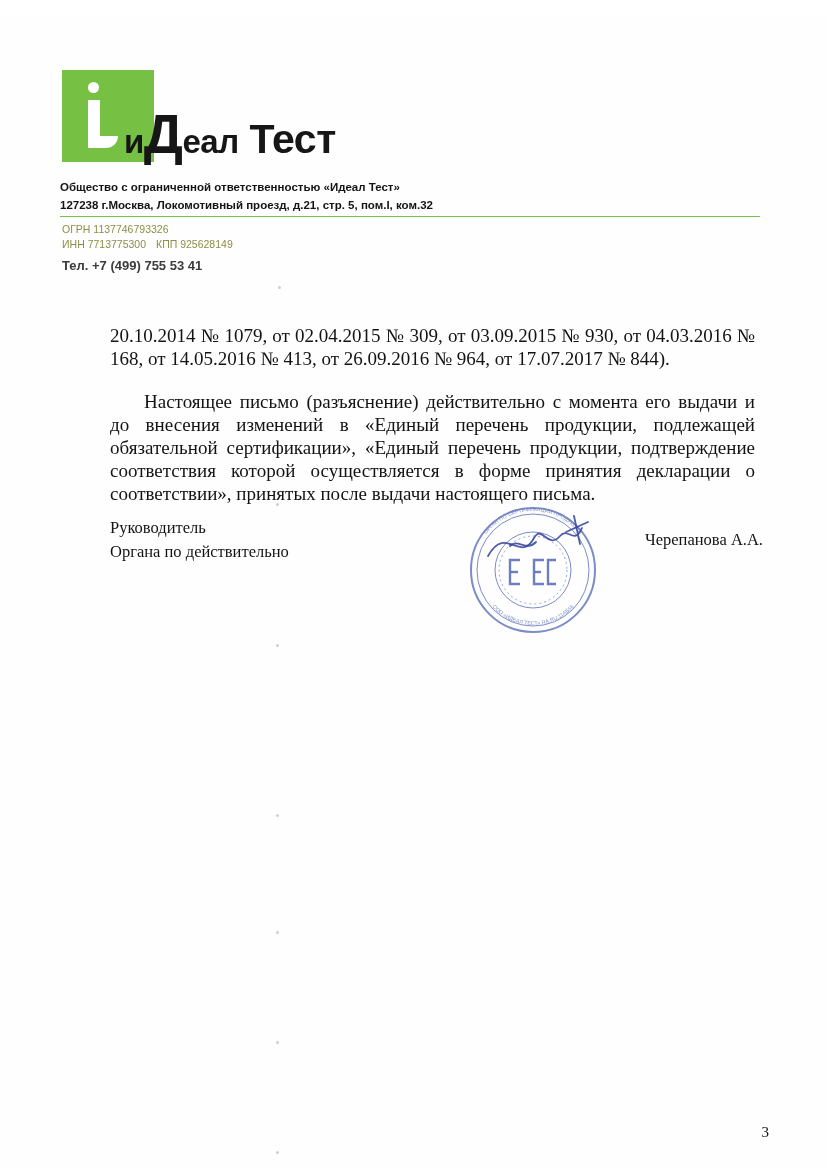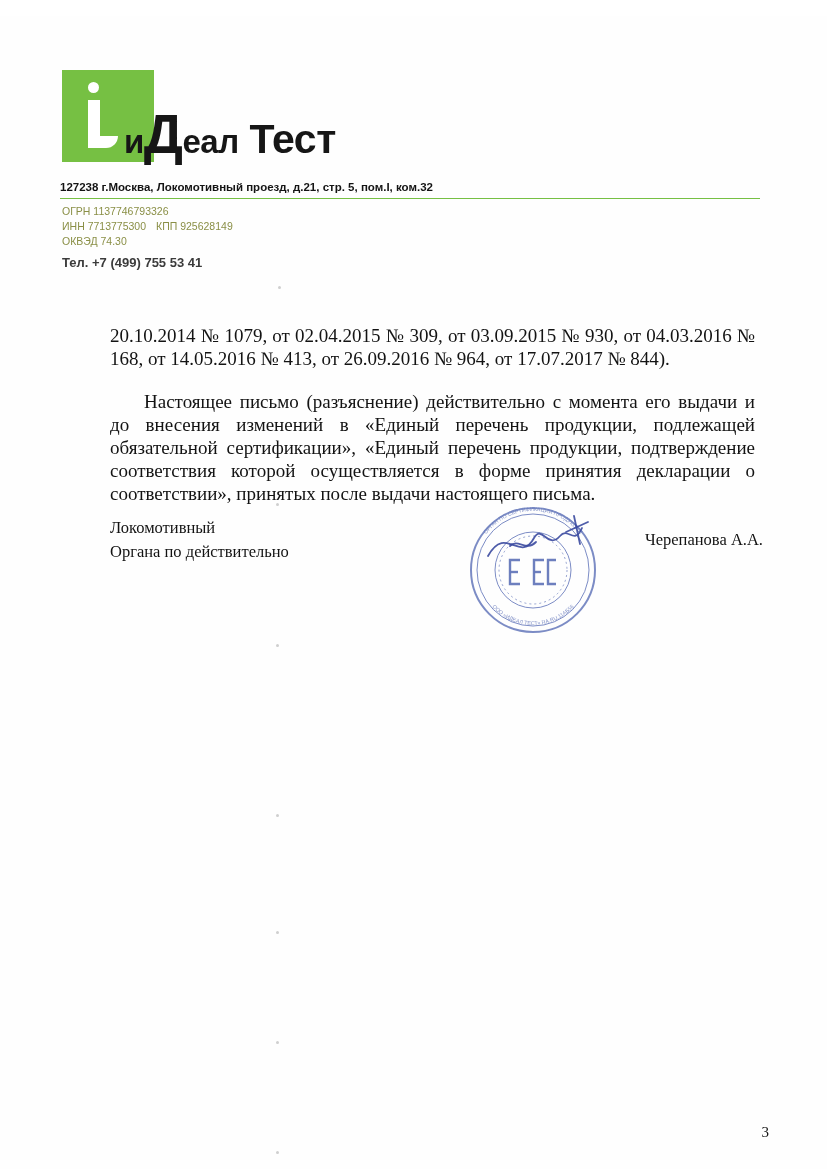--- a/index.html
+++ b/index.html
@@ -190,42 +190,42 @@
       <div class="logo-mark">
         <div class="dot"></div>
         <div class="stem"></div>
         <div class="hook"></div>
       </div>
       <div class="logo-text">
         <span class="small">и</span><span class="big">Д</span><span class="small">еал</span>&nbsp;<span>Тест</span>
       </div>
     </div>
 
+    <div class="company-line">Общество с ограниченной ответственностью «Идеал Тест»</div>
     <div class="company-line">127238 г.Москва, Локомотивный проезд, д.21, стр. 5, пом.I, ком.32</div>
 
     <div class="green-rule"></div>
 
     <div class="reg-lines">
       <div>ОГРН 1137746793326</div>
       <div>
         <span>ИНН 7713775300</span><span class="sp"></span><span>КПП 925628149</span>
       </div>
-      <div>ОКВЭД 74.30</div>
       <span class="phone">Тел. +7 (499) 755 53 41</span>
     </div>
   </div>
 
   <div class="body-text">
     <p>20.10.2014 № 1079, от 02.04.2015 № 309, от 03.09.2015 № 930, от 04.03.2016 № 168, от 14.05.2016 № 413, от 26.09.2016 № 964, от 17.07.2017 № 844).</p>
     <p class="indent">Настоящее письмо (разъяснение) действительно с момента его выдачи и до внесения изменений в «Единый перечень продукции, подлежащей обязательной сертификации», «Единый перечень продукции, подтверждение соответствия которой осуществляется в форме принятия декларации о соответствии», принятых после выдачи настоящего письма.</p>
   </div>
 
   <div class="sign-block">
     <div class="sign-title">
-      <div>Локомотивный</div>
+      <div>Руководитель</div>
       <div>Органа по действительно</div>
     </div>
     <div class="sign-name">Черепанова А.А.</div>
   </div>
 
   <div class="stamp">
     <svg width="170" height="140" viewBox="0 0 170 140" aria-hidden="true">
       <g fill="none" stroke="#6578bb" stroke-opacity="0.85">
         <circle cx="85" cy="72" r="62" stroke-width="2"></circle>
         <circle cx="85" cy="72" r="56" stroke-width="1"></circle>

